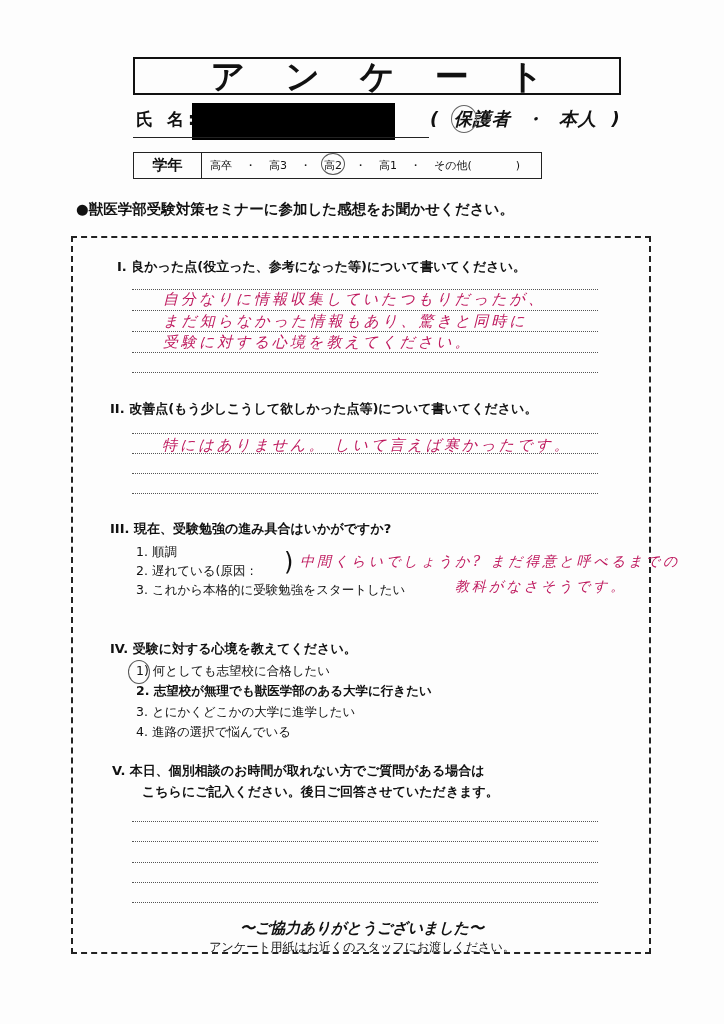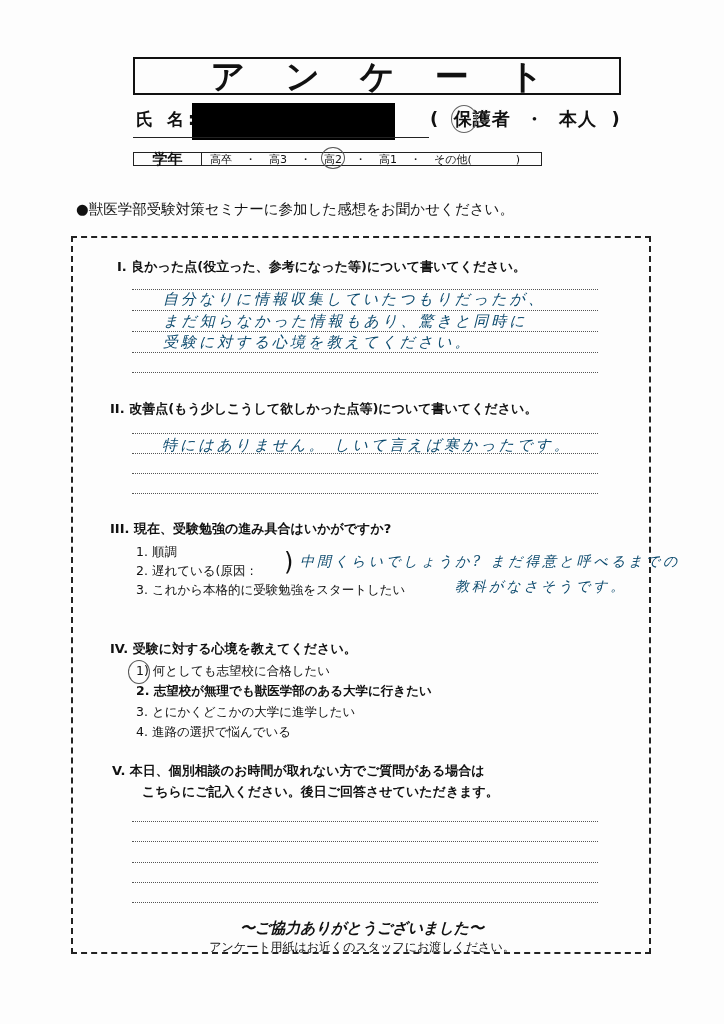--- a/index.html
+++ b/index.html
@@ -14,49 +14,49 @@
     border: 2px solid #111; box-sizing: border-box;
     display: flex; align-items: center; justify-content: center;
   }
   .title-box span {
     font-size: 34px; font-weight: bold; letter-spacing: 40px; margin-right: -40px;
     line-height: 1;
   }
   .name-label { left: 136px; top: 108px; font-size: 17px; font-weight: bold; letter-spacing: 4px; }
   .name-redact { left: 192px; top: 103px; width: 203px; height: 37px; background: #000; }
   .name-underline { left: 133px; top: 137px; width: 296px; height: 0; border-top: 1.5px solid #222; }
-  .relation { left: 430px; top: 107px; font-size: 18px; font-weight: bold; letter-spacing: 1px; white-space: pre; }
+  .relation { left: 430px; top: 107px; font-size: 18px; font-weight: bold; letter-spacing: 1px; white-space: pre; font-style: italic; }
   .relation .circled { position: relative; }
   .relation .circled::after {
     content: ""; position: absolute; left: -3px; top: -3px; width: 24px; height: 26px;
     border: 1.2px solid #666; border-radius: 50%;
   }
   .grade-box {
-    left: 133px; top: 152px; width: 409px; height: 14px;
+    left: 133px; top: 152px; width: 409px; height: 27px;
     border: 1.5px solid #222; box-sizing: border-box; display: flex;
   }
   .grade-label {
     width: 67px; border-right: 1.5px solid #222; display: flex; align-items: center; justify-content: center;
     font-size: 15px; font-weight: bold;
   }
   .grade-options { display: flex; align-items: center; padding-left: 8px; font-size: 11px; gap: 0; white-space: pre; }
   .grade-opt { position: relative; }
   .grade-opt.circled::after {
     content: ""; position: absolute; left: -3px; top: -5px; width: 22px; height: 20px;
     border: 1.2px solid #555; border-radius: 50%;
   }
   .grade-sep { margin: 0 13px; }
-  .intro { left: 76px; top: 200px; font-size: 14.5px; font-weight: normal; }
+  .intro { left: 76px; top: 200px; font-size: 14.5px; font-weight: bold; }
   .frame {
     left: 71px; top: 236px; width: 580px; height: 718px;
     border: 2px dashed #222; box-sizing: border-box;
   }
   .q-title { font-size: 13px; font-weight: bold; white-space: nowrap; }
   .dotline { position: absolute; left: 132px; width: 466px; height: 0; border-top: 1px dotted #555; }
-  .hw { position: absolute; font-family: "DejaVu Serif", serif; font-size: 15px; color: #0c4a6e; letter-spacing: 3px; white-space: nowrap; font-style: italic; }
+  .hw { position: absolute; font-family: "DejaVu Serif", serif; font-size: 15px; color: #be185d; letter-spacing: 3px; white-space: nowrap; font-style: italic; }
   .opt { font-size: 12.5px; white-space: nowrap; }
   .opt-circle { position: absolute; left: 128px; top: 660px; width: 20px; height: 22px; border: 1.2px solid #555; border-radius: 50%; }
   .thanks { left: 0; width: 724px; top: 919px; text-align: center; font-size: 15px; font-weight: bold; font-style: italic; }
   .handin { left: 0; width: 724px; top: 939px; text-align: center; font-size: 12px; }
 </style>
 </head>
 <body>
 
 <div class="abs title-box">
   <span>アンケート</span>

